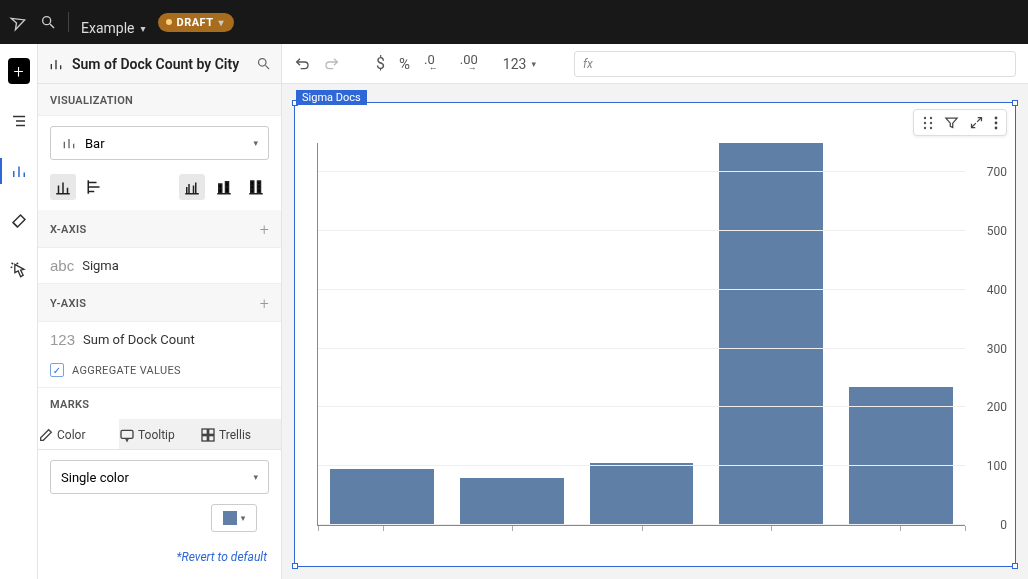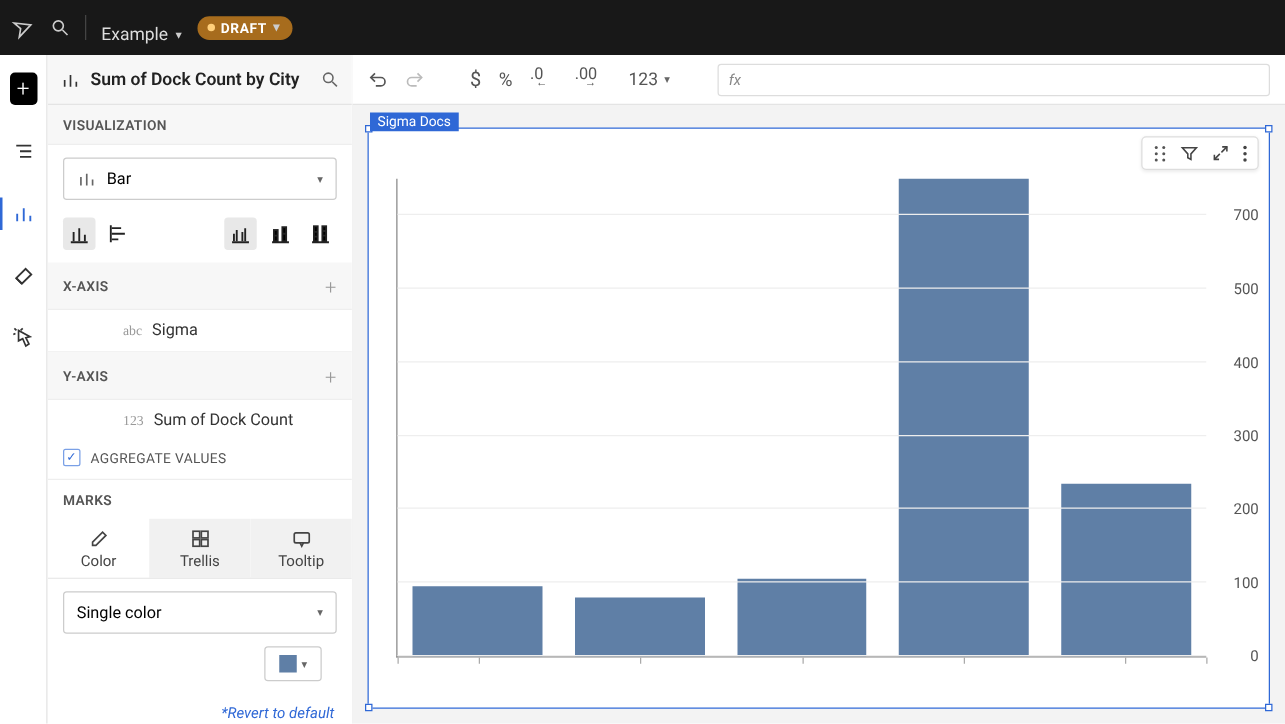--- a/index.html
+++ b/index.html
@@ -24,24 +24,24 @@
   .section-label { font-size:11px; font-weight:600; color:#555; letter-spacing:.3px; padding:10px 12px 8px; background:#f7f7f7; display:flex; justify-content:space-between; align-items:center; border-bottom:1px solid #eee;}
   .section-label.light{background:#fff;border-bottom:none;}
   .field-row { padding:9px 12px; display:flex; align-items:center; gap:8px; font-size:13px; color:#333; border-bottom:1px solid #eee; background:#fff;}
   .select-box { margin:10px 12px; border:1px solid #ccc; border-radius:3px; height:34px; display:flex; align-items:center; padding:0 10px; gap:8px; font-size:13px; cursor:pointer; background:#fff;}
   .select-box .spacer{flex:1;}
   .tri{font-size:9px;color:#666;}
   .ico-row{display:flex;align-items:center;padding:4px 12px 10px;gap:6px;}
   .ico-row .gap{flex:1;}
   .mini{width:26px;height:26px;display:flex;align-items:center;justify-content:center;border-radius:3px;cursor:pointer;color:#222;}
   .mini.active{background:#e8e8e8;}
-  .type-ico{color:#999;font-size:11px;font-family:Liberation Serif, serif;margin-left:48px;}
+  .type-ico{color:#999;font-size:15px;font-family:Liberation Sans, sans-serif;}
   .checkbox{width:14px;height:14px;border:1px solid #7aa0e6;border-radius:2px;display:flex;align-items:center;justify-content:center;color:#2f68d6;font-size:10px;}
   .tabs{display:flex;border-bottom:1px solid #e4e4e4;}
-  .tab{flex:1;text-align:left;padding:8px 0 6px;font-size:12px;color:#444;cursor:pointer;display:flex;flex-direction:column;align-items:center;gap:3px;}
+  .tab{flex:1;text-align:left;padding:8px 0 6px;font-size:12px;color:#444;cursor:pointer;display:flex;flex-direction:row;align-items:center;gap:3px;}
   .tab.active{background:#fff;}
   .tab:not(.active){background:#f1f1f1;}
   .link{color:#2f68d6;font-size:12px;cursor:pointer;}
   .link.italic{font-style:italic;}
   .foot-links{display:flex;flex-direction:column;align-items:flex-end;padding:6px 14px;gap:10px;}
   .swatch-box{margin:0 12px 8px;border:1px solid #ccc;border-radius:3px;height:28px;width:46px;display:flex;align-items:center;justify-content:center;gap:4px;align-self:flex-end;float:right;}
   .swatch{width:14px;height:14px;background:#5f7fa6;}
   .main { flex:1; display:flex; flex-direction:column; background:#f3f3f3;}
   .toolbar{height:40px;background:#fff;border-bottom:1px solid #e4e4e4;display:flex;align-items:center;padding:0 12px;gap:14px;color:#555;font-size:14px;}
   .tool{cursor:pointer;display:flex;align-items:center;gap:2px;}
@@ -232,33 +232,33 @@
     <div class="section-label light">MARKS</div>
     <div class="tabs">
       <div class="tab active">
         <svg width="16" height="16" viewBox="0 0 24 24" stroke="#444" stroke-width="2" fill="none">
             <path d="M4 16 L4 20 L8 20 L20 8 L16 4 Z"></path>
           </svg>
         <span>Color</span>
       </div>
       <div class="tab">
         <svg width="16" height="16" viewBox="0 0 24 24" stroke="#444" stroke-width="2" fill="none">
+            <rect x="3" y="5" width="18" height="12" rx="2"></rect>
+            <path d="M10 17 L12 21 L14 17"></path>
+          </svg>
+        <span>Tooltip</span>
+      </div>
+      <div class="tab">
+        <svg width="16" height="16" viewBox="0 0 24 24" stroke="#444" stroke-width="2" fill="none">
             <rect x="3" y="3" width="8" height="8"></rect>
             <rect x="13" y="3" width="8" height="8"></rect>
             <rect x="3" y="13" width="8" height="8"></rect>
             <rect x="13" y="13" width="8" height="8"></rect>
           </svg>
         <span>Trellis</span>
-      </div>
-      <div class="tab">
-        <svg width="16" height="16" viewBox="0 0 24 24" stroke="#444" stroke-width="2" fill="none">
-            <rect x="3" y="5" width="18" height="12" rx="2"></rect>
-            <path d="M10 17 L12 21 L14 17"></path>
-          </svg>
-        <span>Tooltip</span>
       </div>
     </div>
 
     <div class="select-box">
       <span>Single color</span>
       <span class="spacer"></span>
         <span class="tri">▾</span>
     </div>
     <div class="swatch-wrap">
       <div class="swatch-box">

